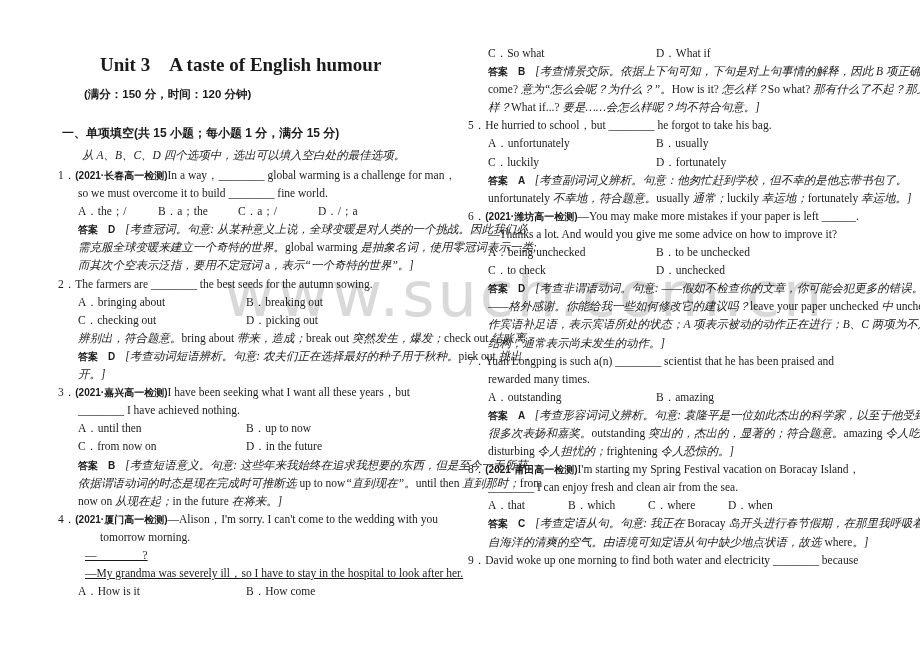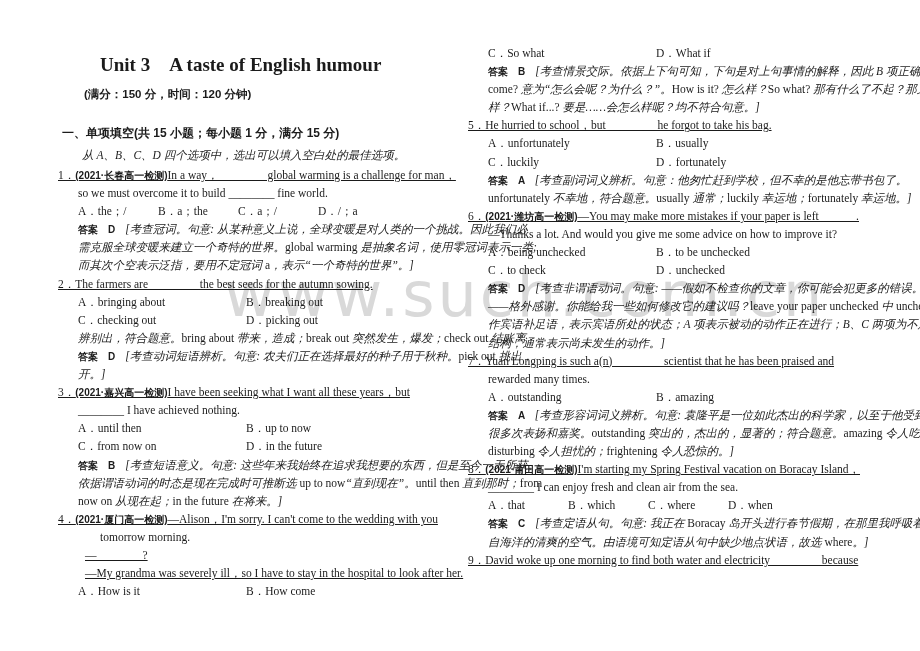--- a/index.html
+++ b/index.html
@@ -50,21 +50,21 @@
     white-space:nowrap;
   }
   .lines{position:absolute;left:0;right:0;}
   #left-col .lines{top:166px;}
   #right-col .lines{top:44px;}
   .line{
     height:18.1px;line-height:18.1px;
     font-size:11.5px;
     white-space:nowrap;
   }
-  .ind0{padding-left:0;text-decoration:underline;}
+  .ind0{padding-left:0;}
   .ind1{padding-left:20px;}
   .ind2{padding-left:27px;text-decoration:underline;}
   .ind3{padding-left:42px;}
   .seg-n{font-family:"Liberation Serif",serif;}
   .seg-c{font-family:"Liberation Serif",serif;font-style:italic;}
   .seg-b{font-family:"Liberation Sans",sans-serif;font-weight:bold;font-size:10px;}
   .opt{display:inline-block;}
   .cols2 .opt:first-child{width:168px;}
   .cols4 .opt:not(:last-child){width:80px;}
 </style>

